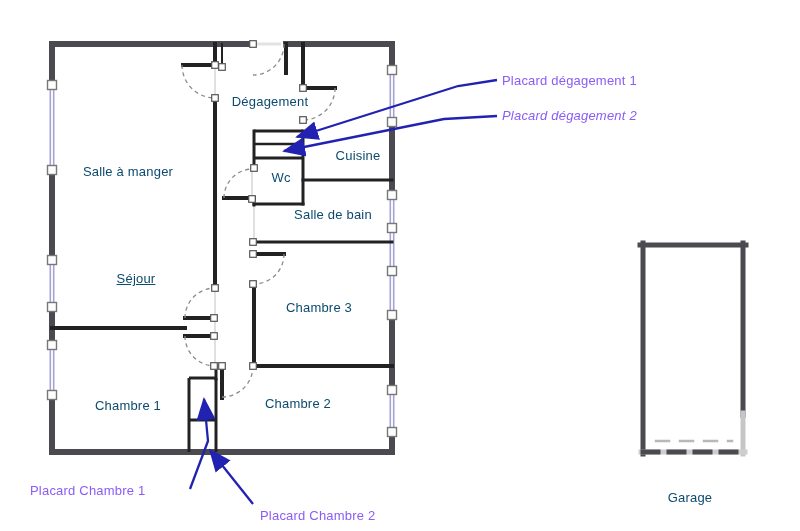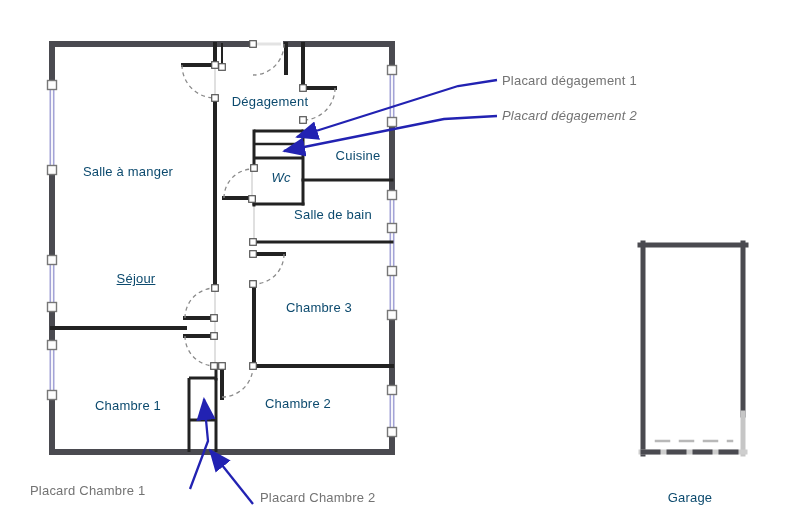--- a/index.html
+++ b/index.html
@@ -1,21 +1,21 @@
 <!DOCTYPE html>
 <html><head>
 <meta charset="utf-8">
 <style>
   html,body{margin:0;padding:0;background:#fff;}
   #stage{position:relative;width:800px;height:531px;background:#ffffff;overflow:hidden;
          font-family:"Liberation Sans",sans-serif;}
   #plan-svg{position:absolute;left:0;top:0;}
   .label{position:absolute;font-size:13px;color:#0c4a6e;white-space:nowrap;
          transform:translateX(-50%);letter-spacing:.2px;}
-  .callout{position:absolute;font-size:13px;color:#737373;white-space:nowrap;letter-spacing:.2px;}
+  .callout{position:absolute;font-size:13px;color:#8b5cf6;white-space:nowrap;letter-spacing:.2px;}
 </style>
 </head>
 <body>
 
 <div id="stage">
 
   <svg id="plan-svg" width="800" height="531" viewBox="0 0 800 531">
     <defs>
       <marker id="arrowhead" viewBox="0 0 12 10" refX="11" refY="5" markerWidth="10" markerHeight="8.5" orient="auto">
         <path d="M0,0 L12,5 L0,10 Z" fill="#2222b2"></path>
@@ -162,26 +162,26 @@
       <polyline points="497,80 458,86 297,137" marker-end="url(#arrowhead)"></polyline>
       <polyline points="497,116 444,119 284,151" marker-end="url(#arrowhead)"></polyline>
       <polyline points="190,489 208,441 204,399" marker-end="url(#arrowhead)"></polyline>
       <polyline points="253,504 210,450" marker-end="url(#arrowhead)"></polyline>
     </g>
   </svg>
 
   <div class="label" style="left:128px;top:139px;margin-top:25px;">Salle à manger</div>
   <div class="label" style="left:270px;top:94px;">Dégagement</div>
   <div class="label" style="left:358px;top:148px;text-align:right;">Cuisine</div>
-  <div class="label" style="left:281px;top:170px;font-style:italic;">Wc</div>
+  <div class="label" style="left:281px;top:170px;">Wc</div>
   <div class="label" style="left:333px;top:207px;">Salle de bain</div>
   <div class="label" style="left:136px;top:271px;text-decoration:underline;">Séjour</div>
   <div class="label" style="left:319px;top:300px;">Chambre 3</div>
   <div class="label" style="left:128px;top:398px;">Chambre 1</div>
   <div class="label" style="left:298px;top:396px;">Chambre 2</div>
   <div class="label" style="left:690px;top:490px;">Garage</div>
 
   <div class="callout" style="left:502px;top:73px;">Placard dégagement  1</div>
   <div class="callout" style="left:502px;top:108px;font-style:italic;">Placard dégagement  2</div>
   <div class="callout" style="left:30px;top:483px;">Placard Chambre  1</div>
-  <div class="callout" style="left:260px;top:490px;">Placard Chambre  2</div>
+  <div class="callout" style="left:260px;top:508px;">Placard Chambre  2</div>
 
 </div>
 
 </body></html>

